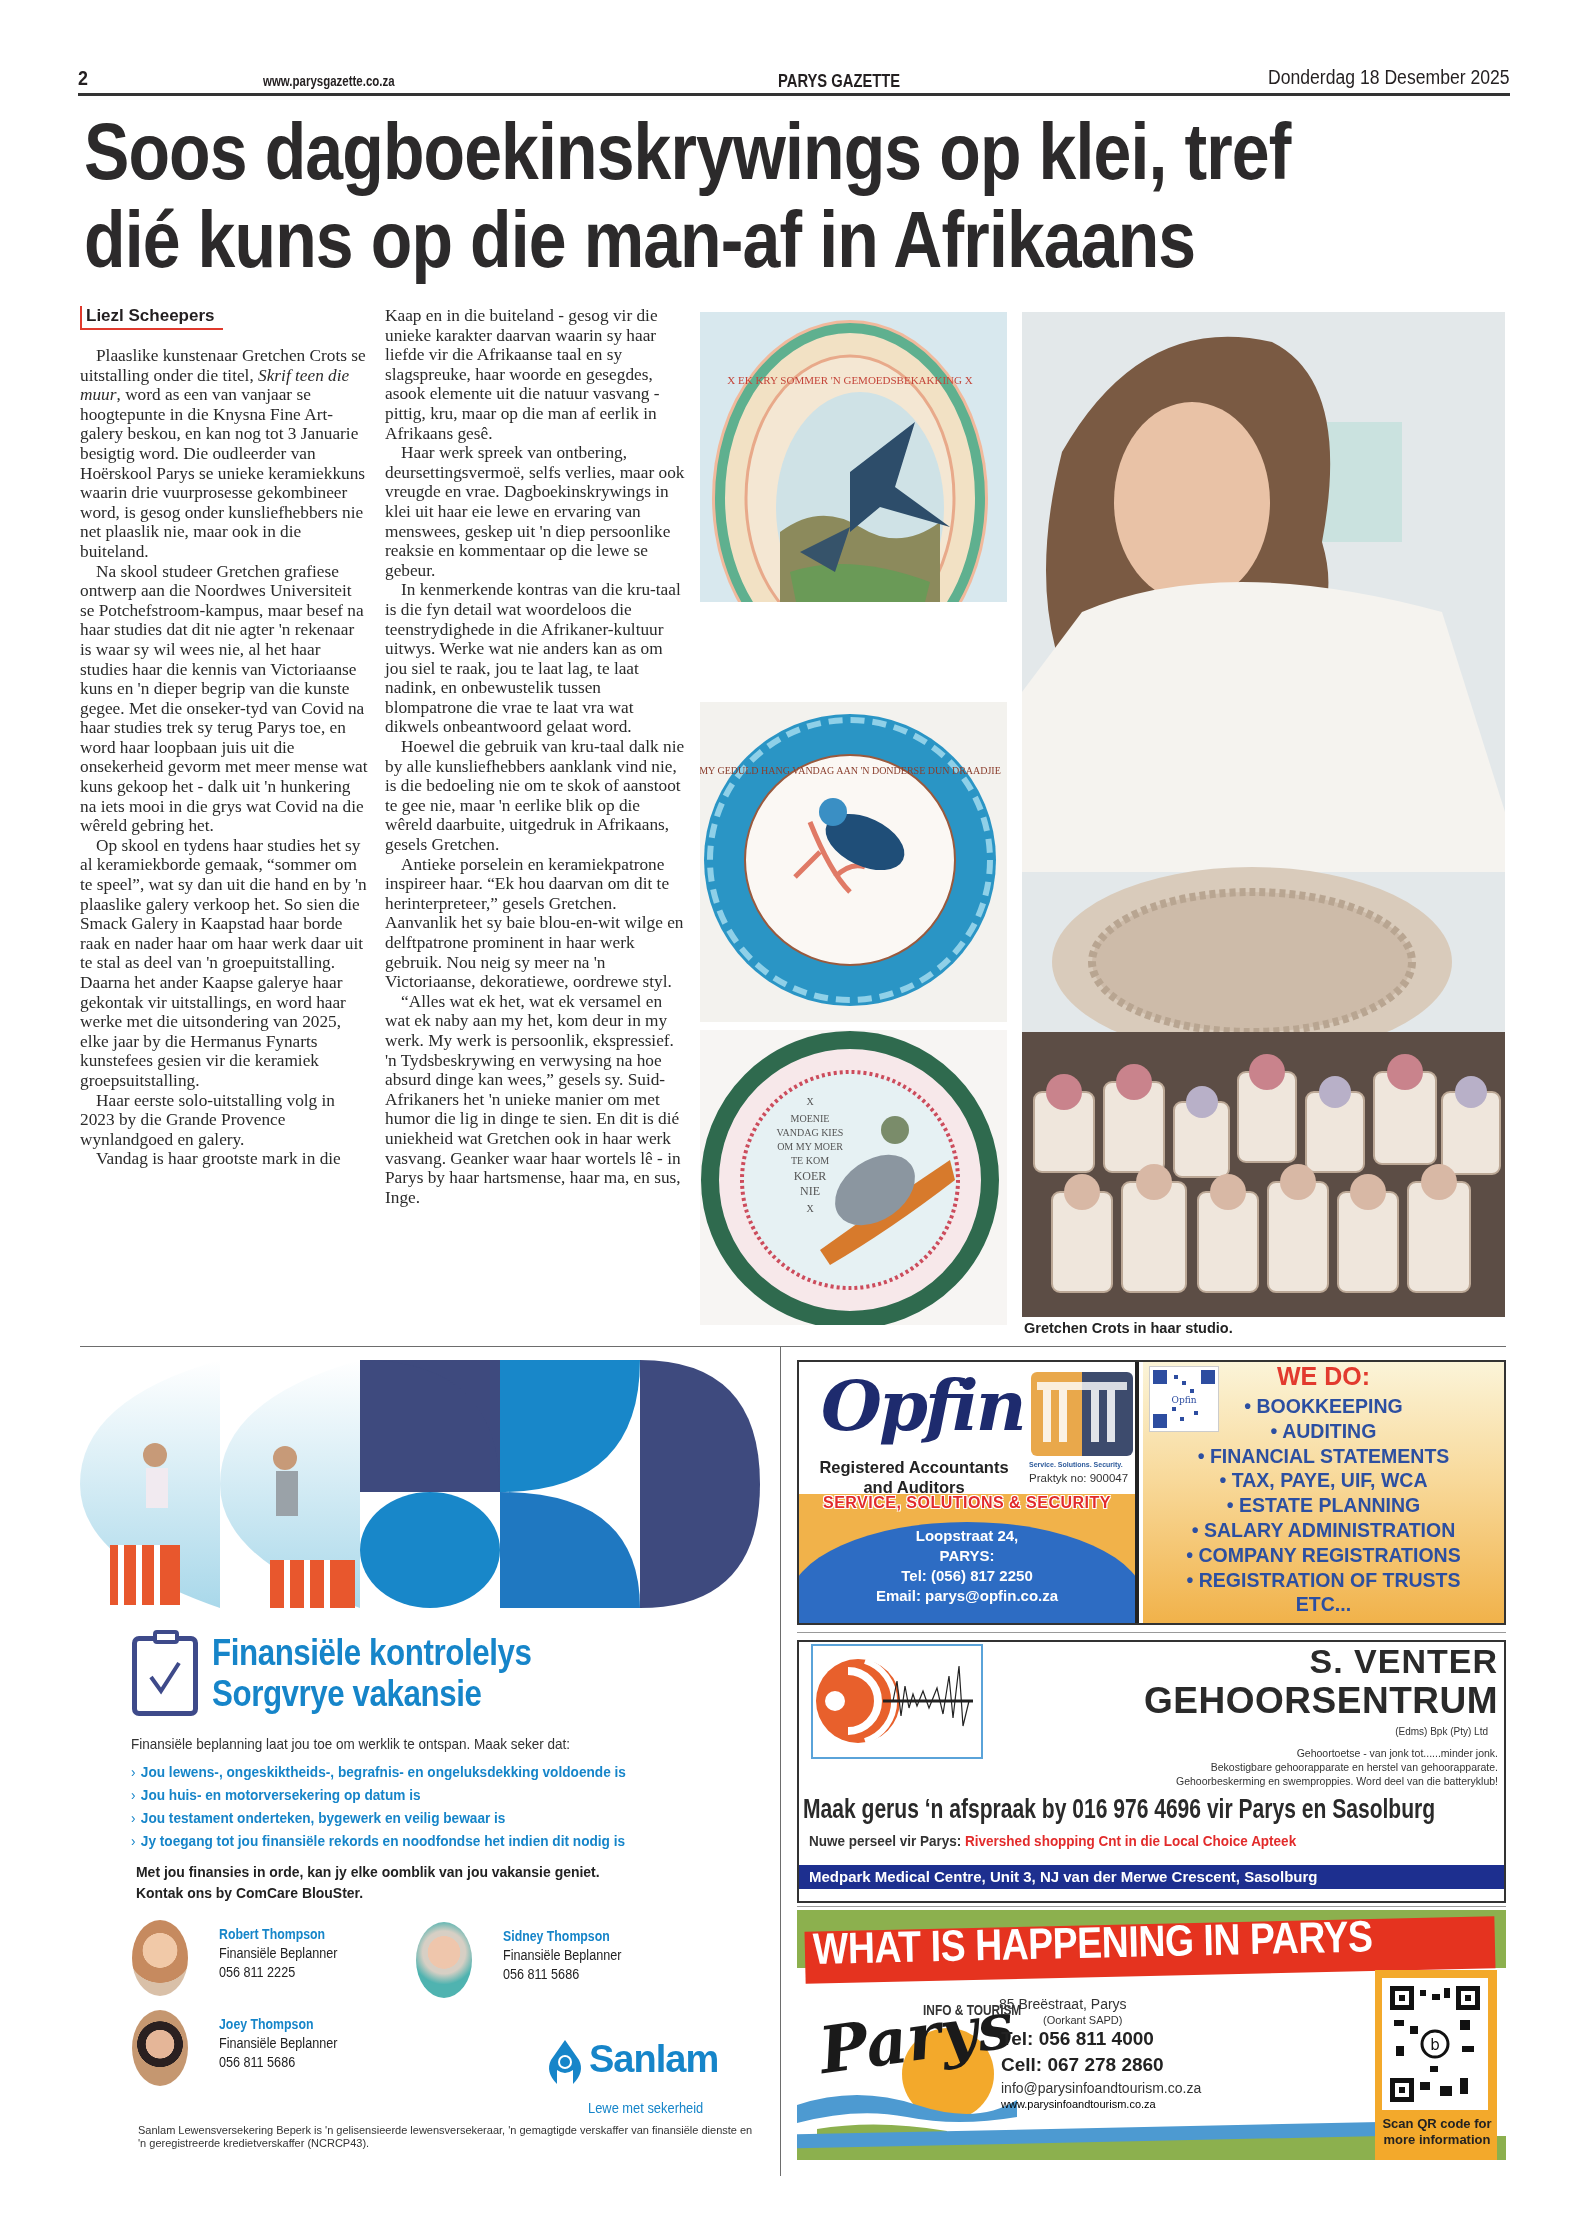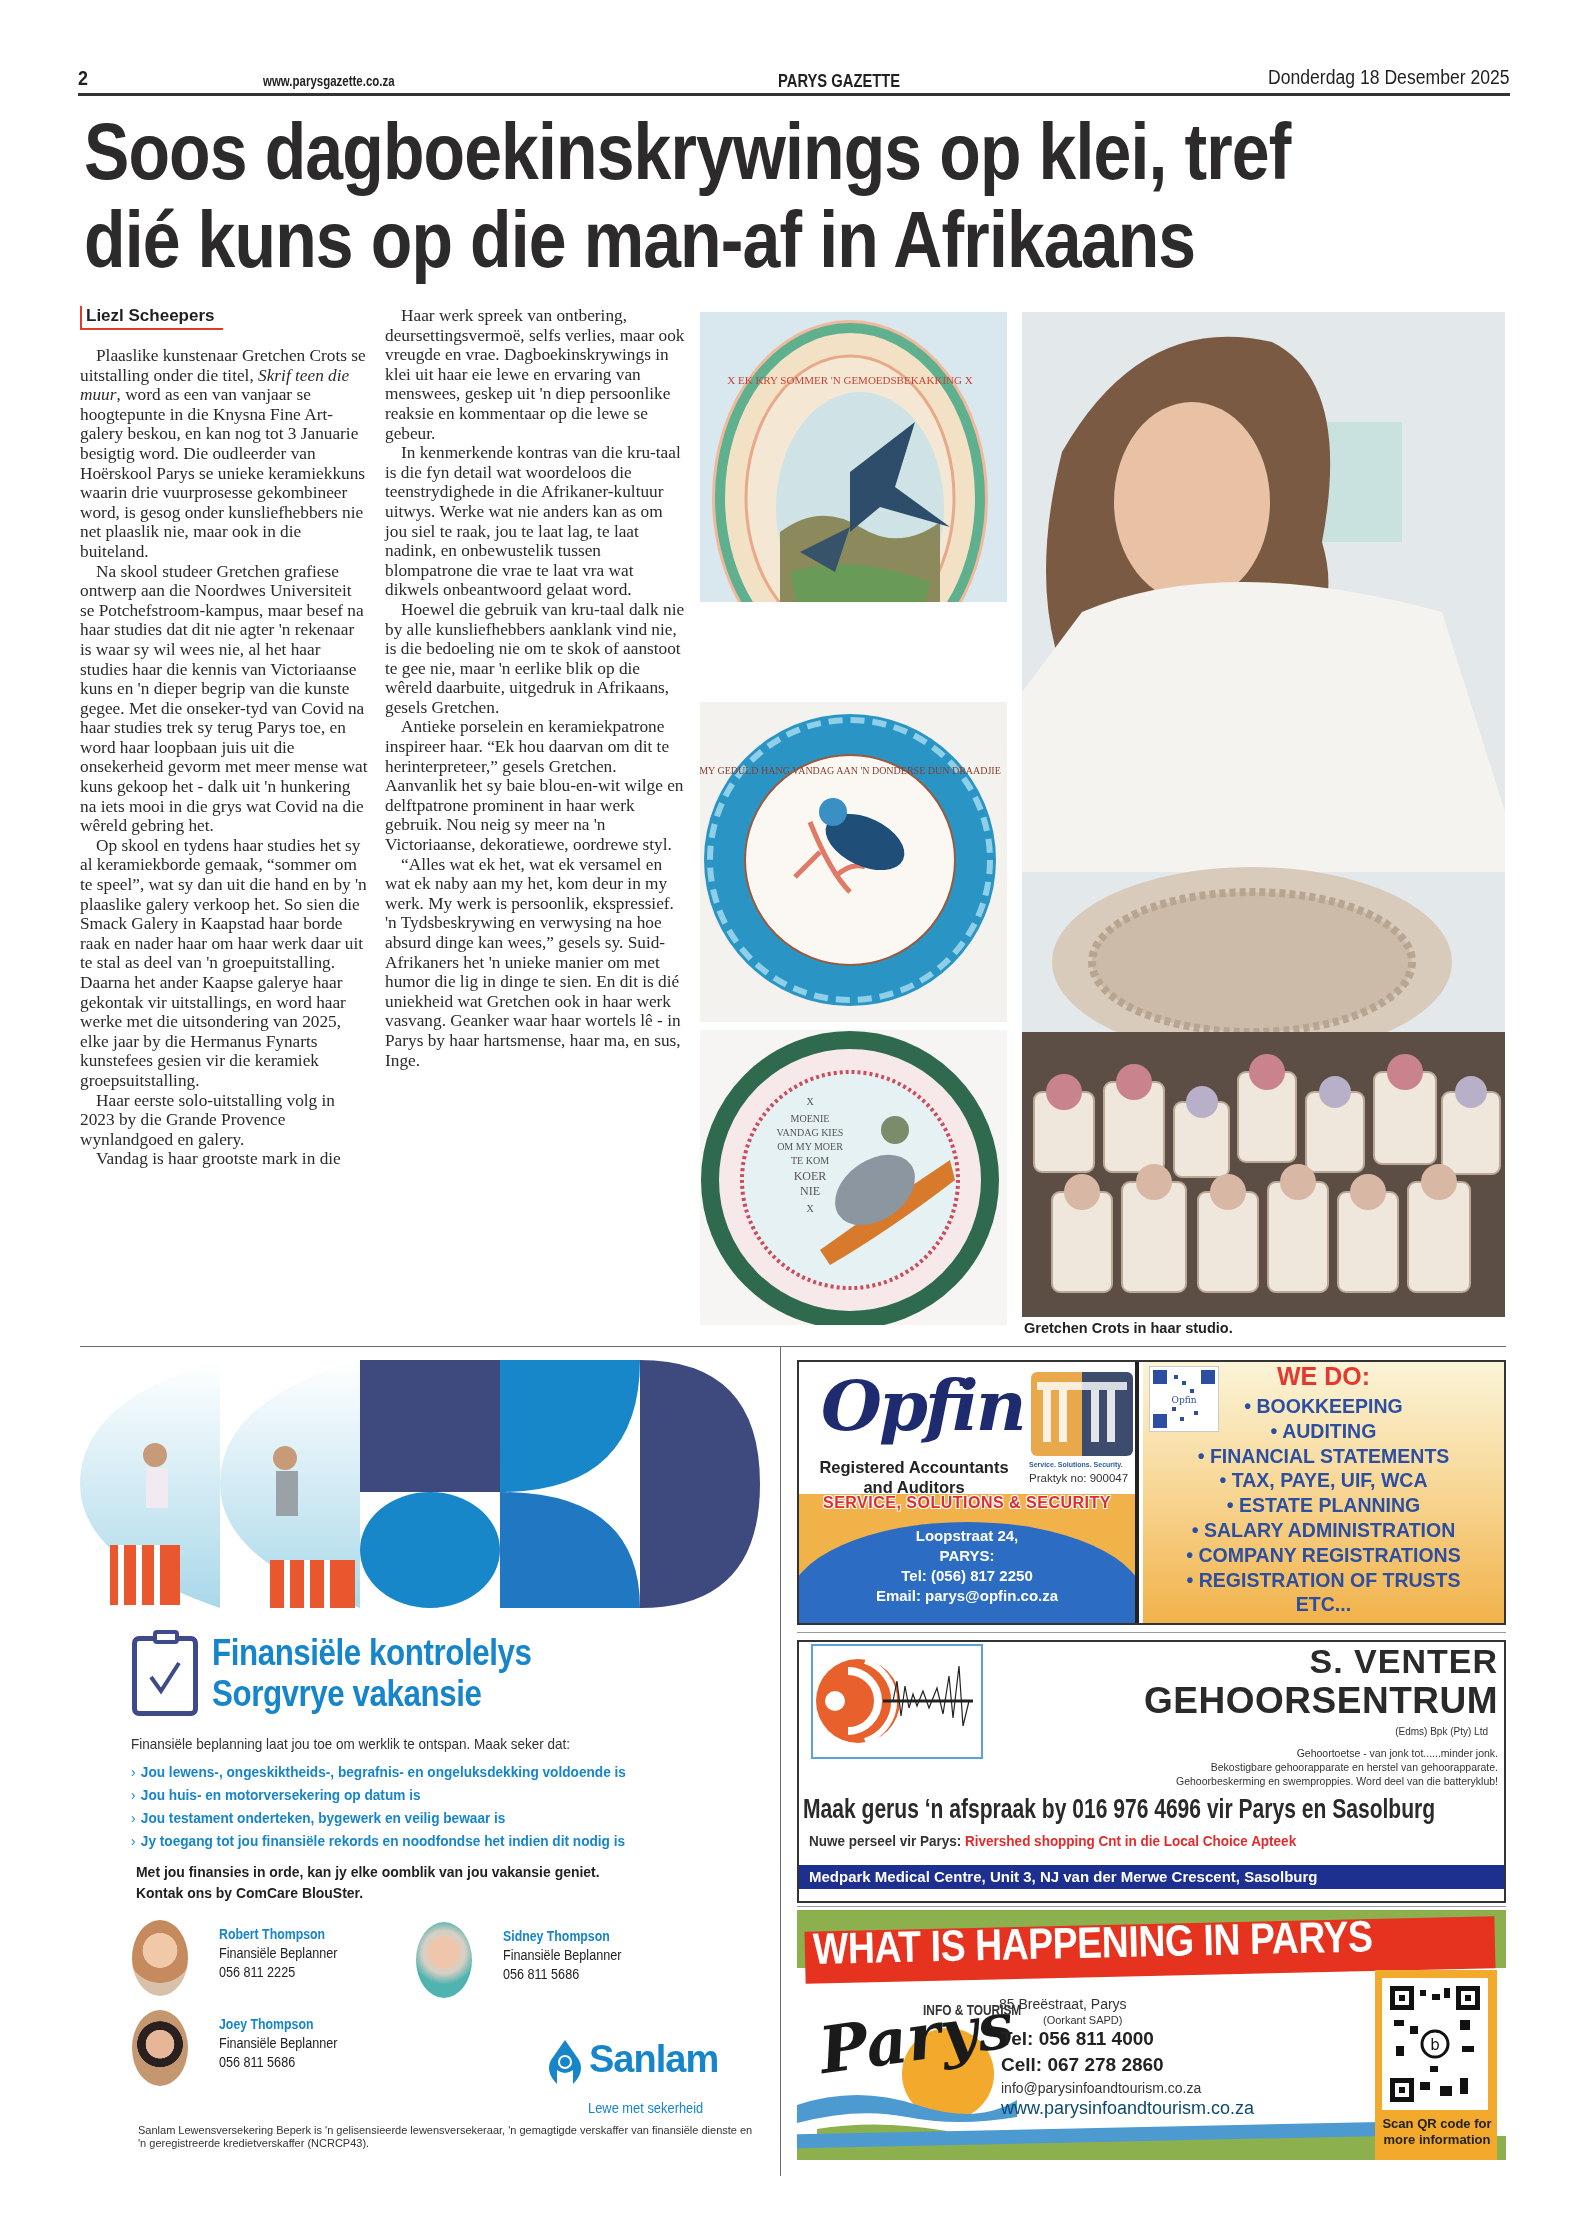--- a/index.html
+++ b/index.html
@@ -92,21 +92,21 @@
   .parys-red { position: absolute; left: 8px; top: 14px; width: 690px; height: 52px; background: #e5331f; transform: rotate(-1.3deg); }
   .parys-headline { position: absolute; left: 16px; top: 14px; font-size: 44px; font-weight: bold; color: #fff; letter-spacing: -0.5px; white-space: nowrap; transform: rotate(-1.3deg) scaleX(0.85); transform-origin: left; }
   .parys-logo-sun { position: absolute; left: 105px; top: 118px; width: 92px; height: 92px; border-radius: 50%; background: #f3a92b; }
   .parys-logo-text { position: absolute; left: 22px; top: 90px; font-family: "DejaVu Serif", serif; font-style: italic; font-size: 64px; font-weight: bold; color: #1a1a1a; transform: rotate(-8deg); }
   .parys-info { position: absolute; left: 126px; top: 92px; font-size: 14px; font-weight: bold; color: #333; transform: scaleX(0.85); transform-origin: left; white-space: nowrap; }
   .parys-addr { position: absolute; left: 202px; top: 86px; font-size: 14px; color: #333; white-space: nowrap; }
   .parys-opp { position: absolute; left: 202px; top: 104px; font-size: 11px; color: #333; white-space: nowrap; padding-left: 44px; }
   .parys-tel { position: absolute; left: 204px; top: 118px; font-size: 19px; font-weight: bold; color: #222; white-space: nowrap; }
   .parys-cell { position: absolute; left: 204px; top: 144px; font-size: 19px; font-weight: bold; color: #222; white-space: nowrap; }
   .parys-mail { position: absolute; left: 204px; top: 170px; font-size: 14px; color: #333; white-space: nowrap; }
-  .parys-web { position: absolute; left: 204px; top: 188px; font-size: 18px; color: #0c4a6e; white-space: nowrap; }
+  .parys-web { position: absolute; left: 204px; top: 188px; font-size: 11px; color: #000000; white-space: nowrap; }
   .parys-qrbox { position: absolute; left: 578px; top: 60px; width: 122px; height: 190px; background: #f3a92b; }
   .parys-qr { position: absolute; left: 7px; top: 8px; width: 106px; height: 132px; background: #fff; padding: 8px; }
   .parys-scan { position: absolute; left: 6px; top: 146px; width: 112px; font-size: 13px; line-height: 16px; font-weight: bold; color: #222; text-align: center; }
   .parys-wave-blue { position: absolute; left: -20px; top: 218px; width: 640px; height: 14px; background: #4d9ad1; transform: rotate(-1.2deg); }
 </style>
 </head>
 <body>
 
 <div class="masthead">
   <span class="mh-page">2</span>
@@ -124,20 +124,21 @@
 
 <div class="col col1">
   <p><span>Plaaslike kunstenaar Gretchen Crots se uitstalling onder die titel, </span><em>Skrif teen die muur</em><span>, word as een van vanjaar se hoogtepunte in die Knysna Fine Art-galery beskou, en kan nog tot 3 Januarie besigtig word. Die oudleerder van Hoërskool Parys se unieke keramiekkuns waarin drie vuurprosesse gekombineer word, is gesog onder kunsliefhebbers nie net plaaslik nie,  maar ook in die buiteland.</span></p>
   <p>Na skool studeer Gretchen grafiese ontwerp aan die Noordwes Universiteit se Potchefstroom-kampus, maar besef na haar studies dat dit nie agter 'n rekenaar is waar sy wil wees nie, al het haar studies haar die kennis van Victoriaanse kuns en 'n dieper begrip van die kunste gegee. Met die onseker-tyd van Covid na haar studies trek sy terug Parys toe, en word haar loopbaan juis uit die onsekerheid gevorm met meer mense wat kuns gekoop het - dalk uit 'n hunkering na iets mooi in die grys wat Covid na die wêreld gebring het.</p>
   <p>Op skool en tydens haar studies het sy al keramiekborde gemaak, “sommer om te speel”, wat sy dan uit die hand en by 'n plaaslike galery verkoop het. So sien die Smack Galery in Kaapstad haar borde raak en nader haar om haar werk daar uit te stal as deel van 'n groepuitstalling. Daarna het ander Kaapse galerye haar gekontak vir uitstallings, en word haar werke met die uitsondering van 2025, elke jaar by die Hermanus Fynarts kunstefees gesien vir die keramiek groepsuitstalling.</p>
   <p>Haar eerste solo-uitstalling volg in 2023 by die Grande Provence wynlandgoed en galery.</p>
   <p>Vandag is haar grootste mark in die</p>
 </div>
 
 <div class="col col2">
+  <p class="noindent">Kaap en in die buiteland - gesog vir die unieke karakter daarvan waarin sy haar liefde vir die Afrikaanse taal en sy slagspreuke, haar woorde en gesegdes, asook elemente uit die natuur vasvang - pittig, kru, maar op die man af eerlik in Afrikaans gesê.</p>
   <p>Haar werk spreek van ontbering, deursettingsvermoë, selfs verlies, maar ook vreugde en vrae. Dagboekinskrywings in klei uit haar eie lewe en ervaring van menswees, geskep uit 'n diep persoonlike reaksie en kommentaar op die lewe se gebeur.</p>
   <p>In kenmerkende kontras van die kru-taal is die fyn detail wat woordeloos die teenstrydighede in die Afrikaner-kultuur uitwys. Werke wat nie anders kan as om jou siel te raak, jou te laat lag, te laat nadink, en onbewustelik tussen blompatrone die vrae te laat vra wat dikwels onbeantwoord gelaat word.</p>
   <p>Hoewel die gebruik van kru-taal dalk nie by alle kunsliefhebbers aanklank vind nie, is die bedoeling nie om te skok of aanstoot te gee nie, maar 'n eerlike blik op die wêreld daarbuite, uitgedruk in Afrikaans, gesels Gretchen.</p>
   <p>Antieke porselein en keramiekpatrone inspireer haar. “Ek hou daarvan om dit te herinterpreteer,” gesels Gretchen. Aanvanlik het sy baie blou-en-wit wilge en delftpatrone prominent in haar werk gebruik. Nou neig sy meer na 'n Victoriaanse, dekoratiewe, oordrewe styl.</p>
   <p>“Alles wat ek het, wat ek versamel en wat ek naby aan my het, kom deur in my werk. My werk is persoonlik, ekspressief. 'n Tydsbeskrywing en verwysing na hoe absurd dinge kan wees,” gesels sy. Suid-Afrikaners het 'n unieke manier om met humor die lig in dinge te sien.  En dit is dié uniekheid wat Gretchen ook in haar werk vasvang. Geanker waar haar wortels lê - in Parys by haar hartsmense, haar ma, en sus, Inge.</p>
 </div>
 
 <div class="plate plate1">
   <svg width="307" height="382" viewBox="0 0 307 382">
     <ellipse cx="150" cy="186" rx="138" ry="178" fill="#f1b99c"></ellipse>

